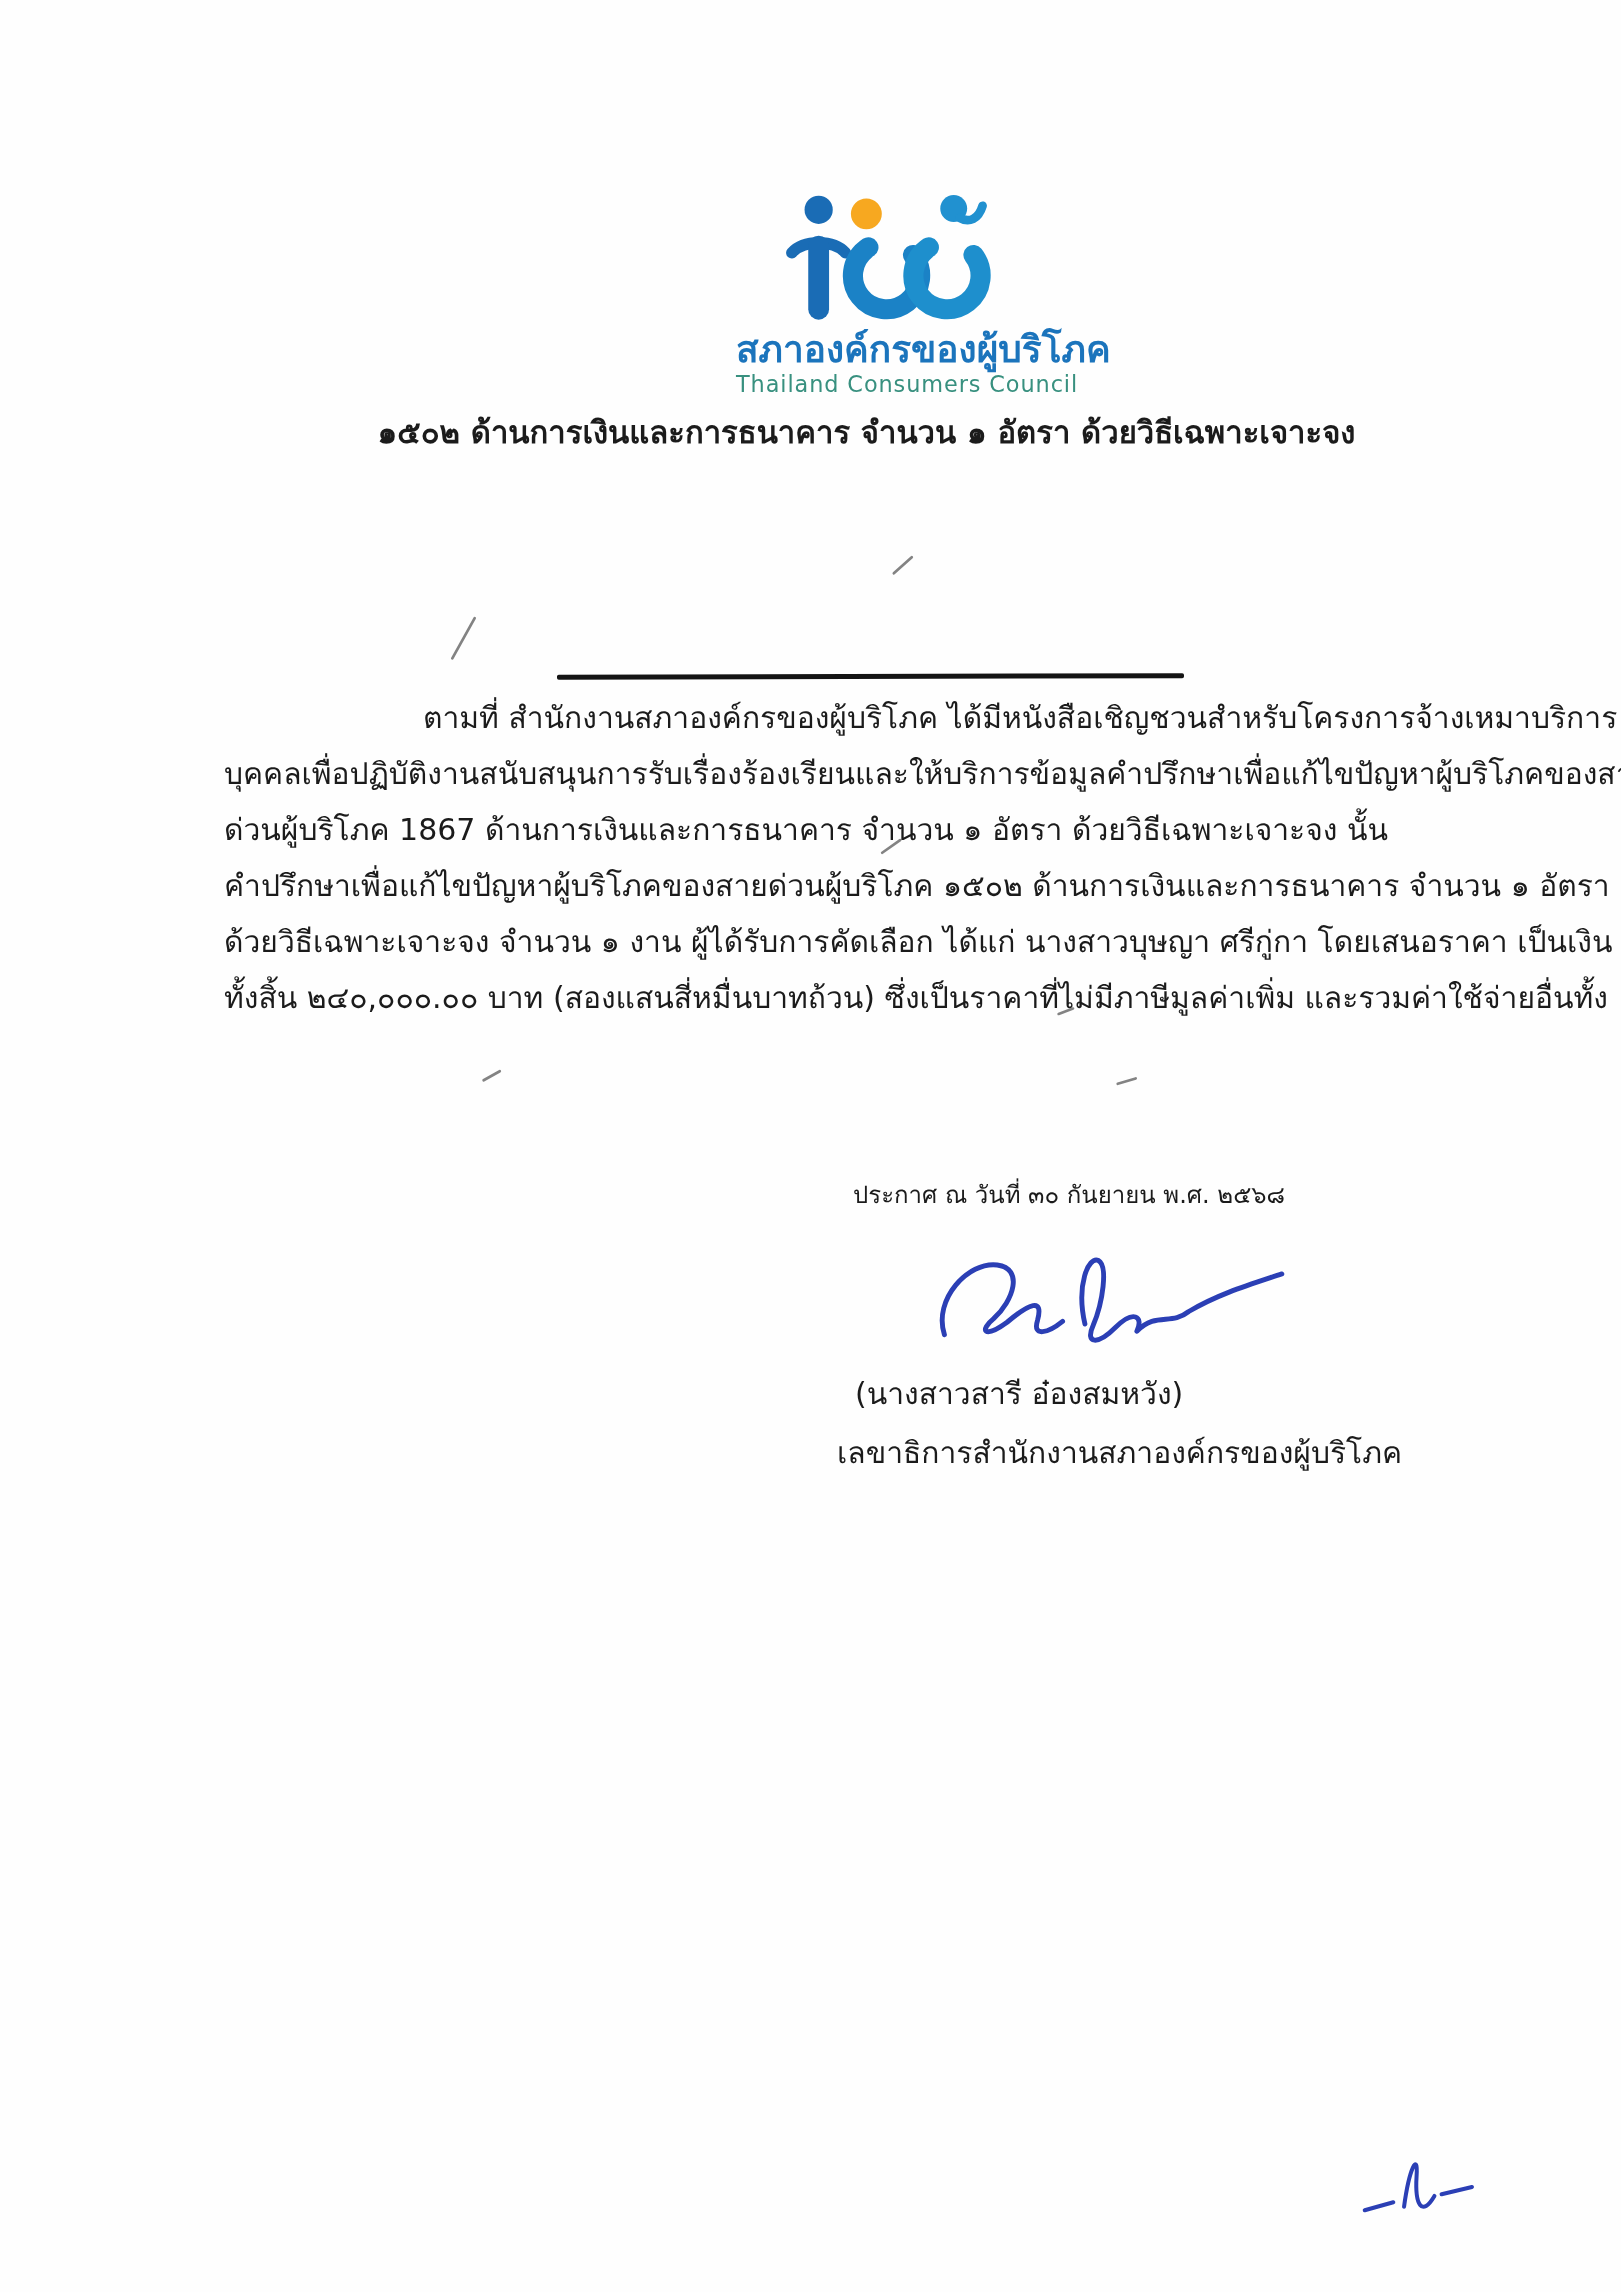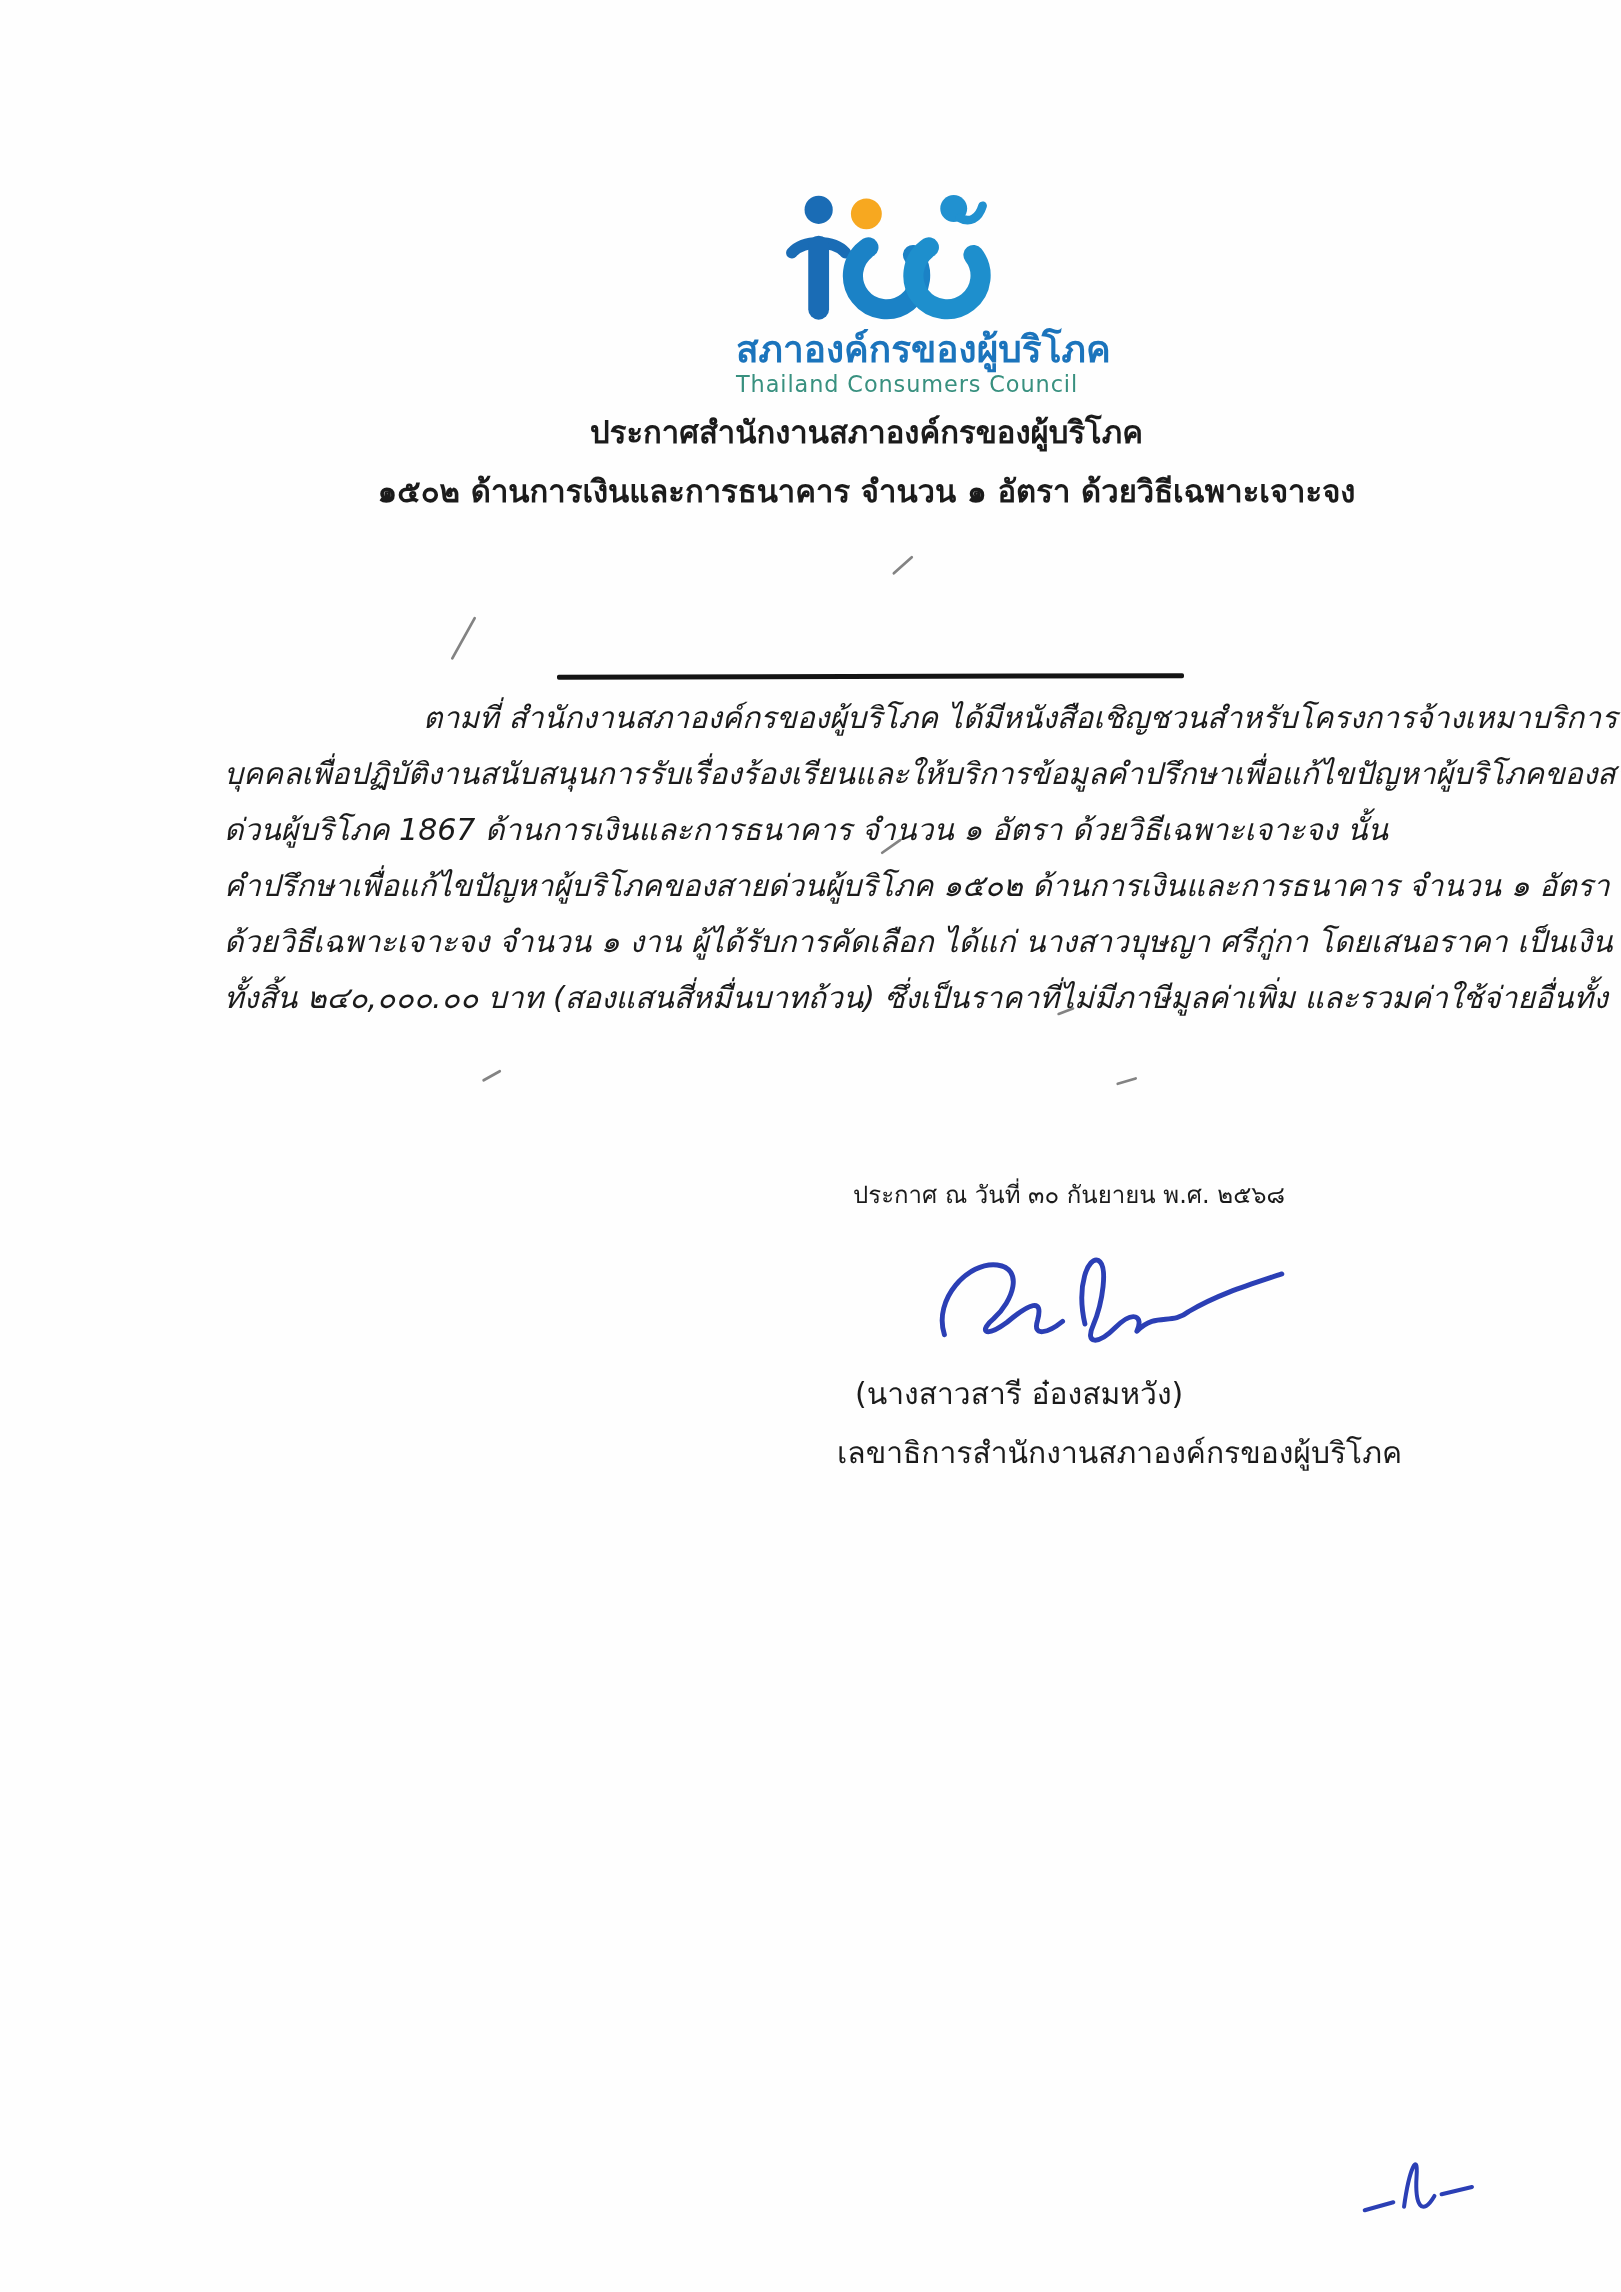--- a/index.html
+++ b/index.html
@@ -33,21 +33,21 @@
   .title-line{line-height:59px;white-space:nowrap;}
   .divider{
     position:absolute;left:557px;top:674px;width:627px;height:4.5px;
     background:#141414;transform:rotate(-0.15deg);border-radius:1.8px;
   }
   
   .body-block{
     position:absolute;left:224px;top:690px;width:1299px;
     font-size:30px;
   }
-  .body-line{line-height:56px;white-space:nowrap;font-style:italic;}
+  .body-line{line-height:56px;white-space:nowrap;}
   .indent{padding-left:199px;}
   
   .date-line{
     position:absolute;left:853px;top:1175px;
     font-size:24px;white-space:nowrap;
   }
   .signature{position:absolute;left:931px;top:1247px;}
   .signer-name{
     position:absolute;left:855px;top:1370px;width:448px;
     font-size:30px;white-space:nowrap;
@@ -77,21 +77,20 @@
 
       <circle cx="253" cy="130" r="50" fill="none" stroke="#1e8fcd" stroke-width="30" stroke-dasharray="240 75" stroke-linecap="round" transform="rotate(-38 253 130)"></circle>
       <circle cx="263" cy="30" r="20" fill="#2191d0"></circle>
       <path d="M272,44 C286,52 300,46 306,26" fill="none" stroke="#2191d0" stroke-width="13" stroke-linecap="round"></path>
     </svg>
     <div class="org-name-th">สภาองค์กรของผู้บริโภค</div>
     <div class="org-name-en">Thailand Consumers Council</div>
   </div>
 
   <div class="title-block">
-    <div class="title-line">ประกาศสำนักงานสภาองค์กรของผู้บริโภค</div>
     <div class="title-line">๑๕๐๒ ด้านการเงินและการธนาคาร จำนวน ๑ อัตรา ด้วยวิธีเฉพาะเจาะจง</div>
   </div>
 
   <div class="divider"></div>
 
   <div class="body-block">
     <div class="body-line indent">ตามที่ สำนักงานสภาองค์กรของผู้บริโภค ได้มีหนังสือเชิญชวนสำหรับโครงการจ้างเหมาบริการ</div>
     <div class="body-line">บุคคลเพื่อปฏิบัติงานสนับสนุนการรับเรื่องร้องเรียนและให้บริการข้อมูลคำปรึกษาเพื่อแก้ไขปัญหาผู้บริโภคของสาย</div>
     <div class="body-line">ด่วนผู้บริโภค 1867 ด้านการเงินและการธนาคาร จำนวน ๑ อัตรา ด้วยวิธีเฉพาะเจาะจง นั้น</div>
     <div class="body-line">คำปรึกษาเพื่อแก้ไขปัญหาผู้บริโภคของสายด่วนผู้บริโภค ๑๕๐๒ ด้านการเงินและการธนาคาร จำนวน ๑ อัตรา</div>

